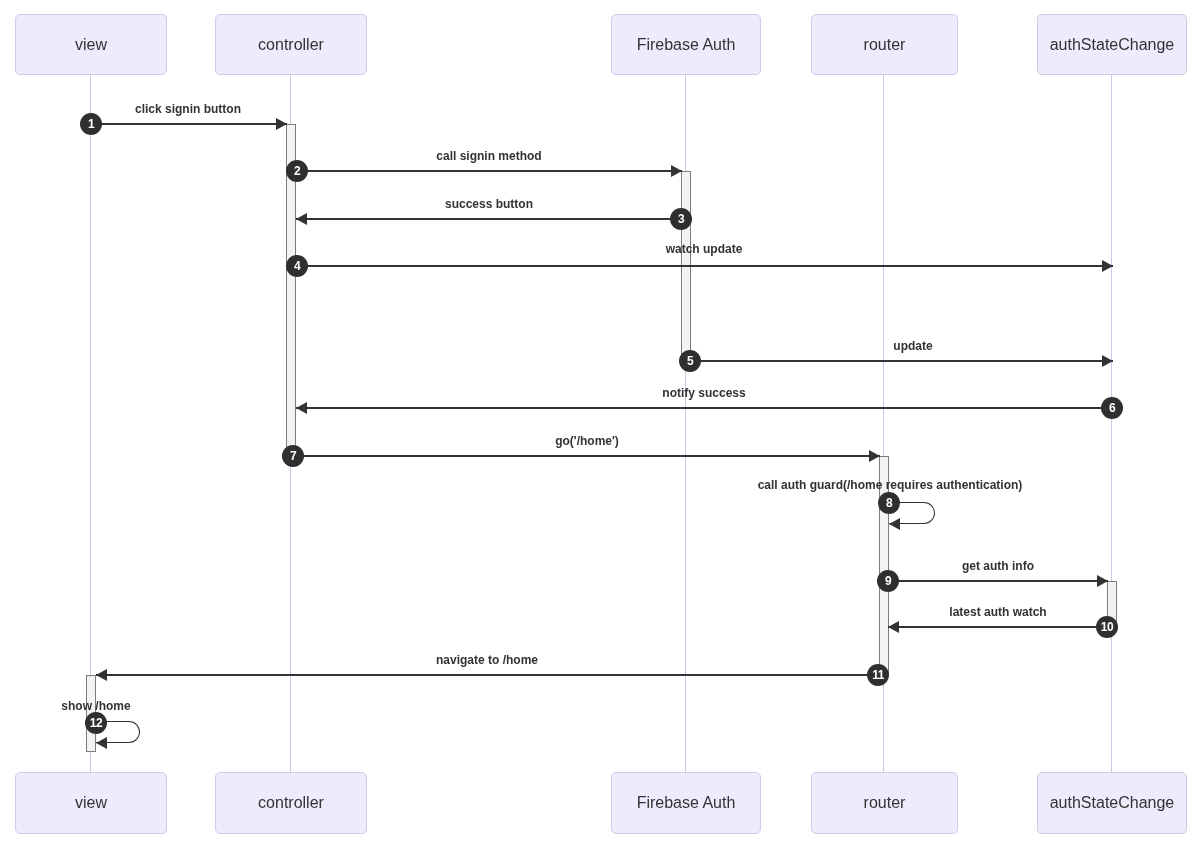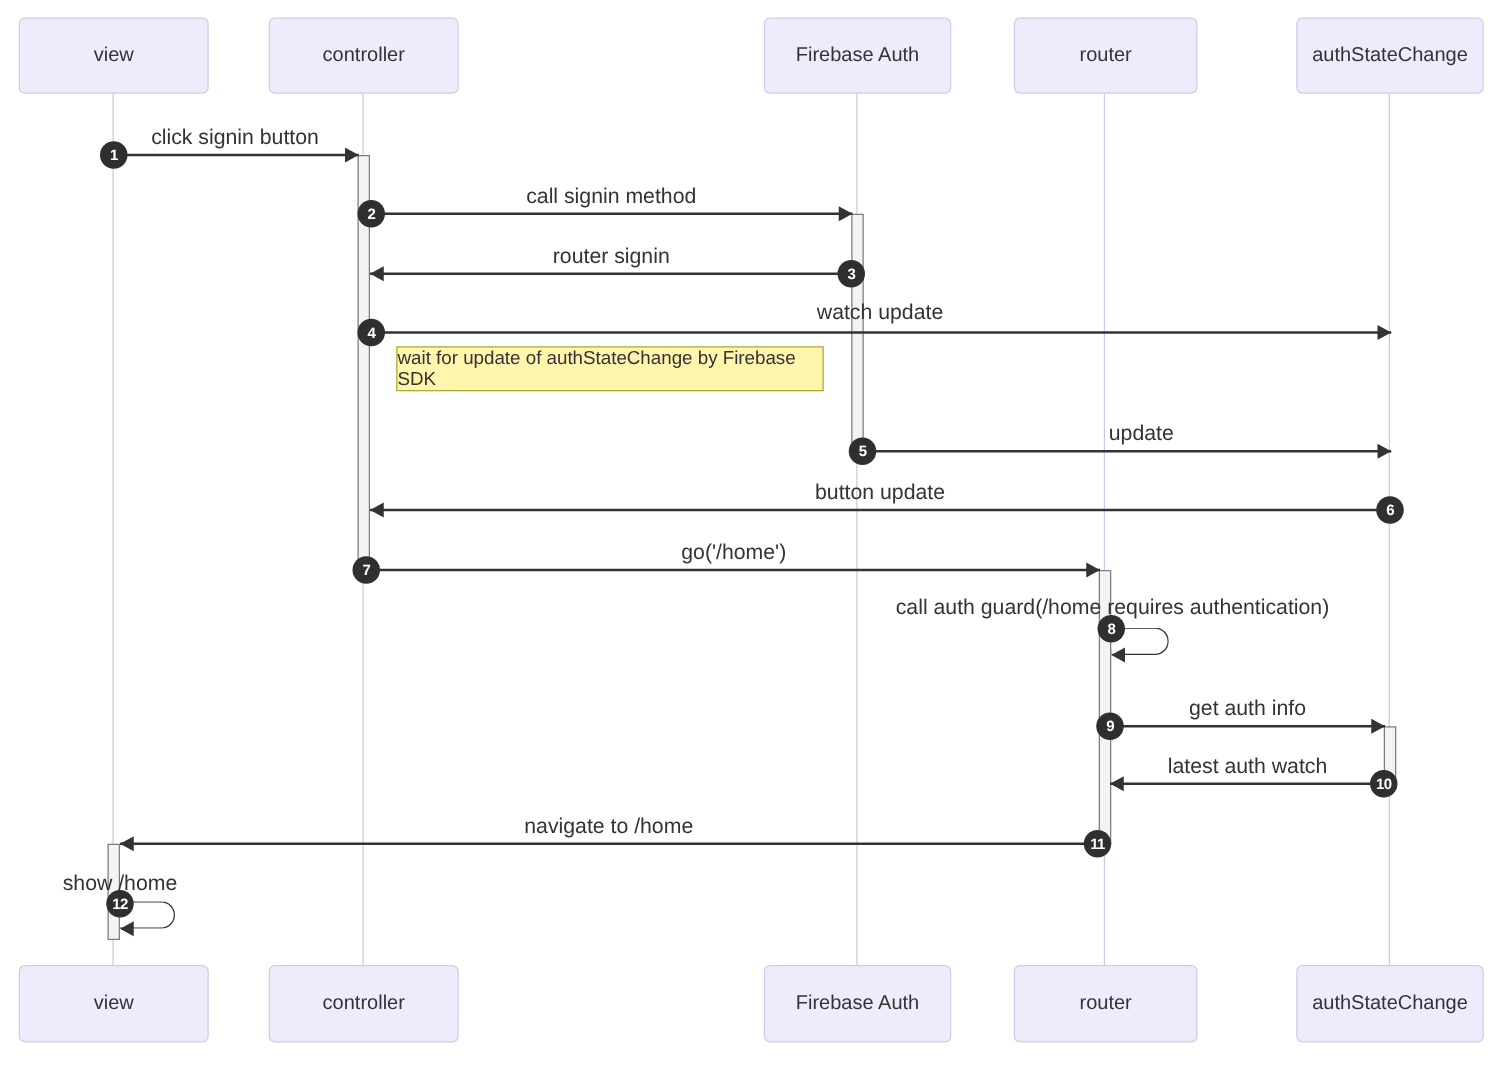--- a/index.html
+++ b/index.html
@@ -14,21 +14,21 @@
   .actor{position:absolute;height:61px;background:var(--actor-fill);border:1px solid var(--actor-border);
          border-radius:5px;display:flex;align-items:center;justify-content:center;
          font-size:16px;box-sizing:border-box;}
   .act{position:absolute;width:10px;background:var(--act-fill);border:1px solid var(--act-border);box-sizing:border-box;}
   .mline{position:absolute;height:2px;background:var(--line);}
   .harrow-r{position:absolute;width:0;height:0;border-top:6px solid transparent;
             border-bottom:6px solid transparent;border-left:11px solid var(--line);}
   .harrow-l{position:absolute;width:0;height:0;border-top:6px solid transparent;
             border-bottom:6px solid transparent;border-right:11px solid var(--line);}
   .mlabel{position:absolute;transform:translateX(-50%);white-space:nowrap;
-          font-size:17px;font-weight:400;line-height:19px;}
+          font-size:12px;font-weight:700;line-height:19px;}
   .badge{position:absolute;width:22px;height:22px;border-radius:50%;background:var(--badge);
          color:#fff;font-size:12px;font-weight:bold;line-height:22px;text-align:center;letter-spacing:-0.5px;}
   .loop{position:absolute;border:1.5px solid var(--line);border-left:none;
         border-top-right-radius:18px;border-bottom-right-radius:18px;box-sizing:border-box;}
   .note{position:absolute;background:var(--note-fill);border:1px solid var(--note-border);
         display:flex;align-items:center;justify-content:center;font-size:15px;box-sizing:border-box;}
 </style>
 </head>
 <body>
 
@@ -60,46 +60,43 @@
   </div>
 
   <div>
     <div class="mlabel" style="left:489px;top:147px">call signin method</div>
     <div class="mline" style="left:297px;top:170px;width:385px"></div>
     <div class="harrow-r" style="left:671px;top:165px"></div>
     <div class="badge" style="left:286px;top:160px">2</div>
   </div>
 
   <div>
-    <div class="mlabel" style="left:489px;top:195px">router signin</div>
+    <div class="mlabel" style="left:489px;top:195px">success button</div>
     <div class="mline" style="left:296px;top:218px;width:385px"></div>
     <div class="harrow-l" style="left:296px;top:213px"></div>
     <div class="badge" style="left:670px;top:208px">3</div>
   </div>
 
   <div>
     <div class="mlabel" style="left:704px;top:240px">watch update</div>
     <div class="mline" style="left:297px;top:265px;width:816px"></div>
     <div class="harrow-r" style="left:1102px;top:260px"></div>
     <div class="badge" style="left:286px;top:255px">4</div>
   </div>
 
-  <div class="note" style="left:317px;top:277px;width:342px;height:36px">
-    <span>wait for update of authStateChange by Firebase SDK</span>
-  </div>
 
   <div>
     <div class="mlabel" style="left:913px;top:337px">update</div>
     <div class="mline" style="left:690px;top:360px;width:423px"></div>
     <div class="harrow-r" style="left:1102px;top:355px"></div>
     <div class="badge" style="left:679px;top:350px">5</div>
   </div>
 
   <div>
-    <div class="mlabel" style="left:704px;top:384px">button update</div>
+    <div class="mlabel" style="left:704px;top:384px">notify success</div>
     <div class="mline" style="left:296px;top:407px;width:816px"></div>
     <div class="harrow-l" style="left:296px;top:402px"></div>
     <div class="badge" style="left:1101px;top:397px">6</div>
   </div>
 
   <div>
     <div class="mlabel" style="left:587px;top:432px">go('/home')</div>
     <div class="mline" style="left:293px;top:455px;width:587px"></div>
     <div class="harrow-r" style="left:869px;top:450px"></div>
     <div class="badge" style="left:282px;top:445px">7</div>

